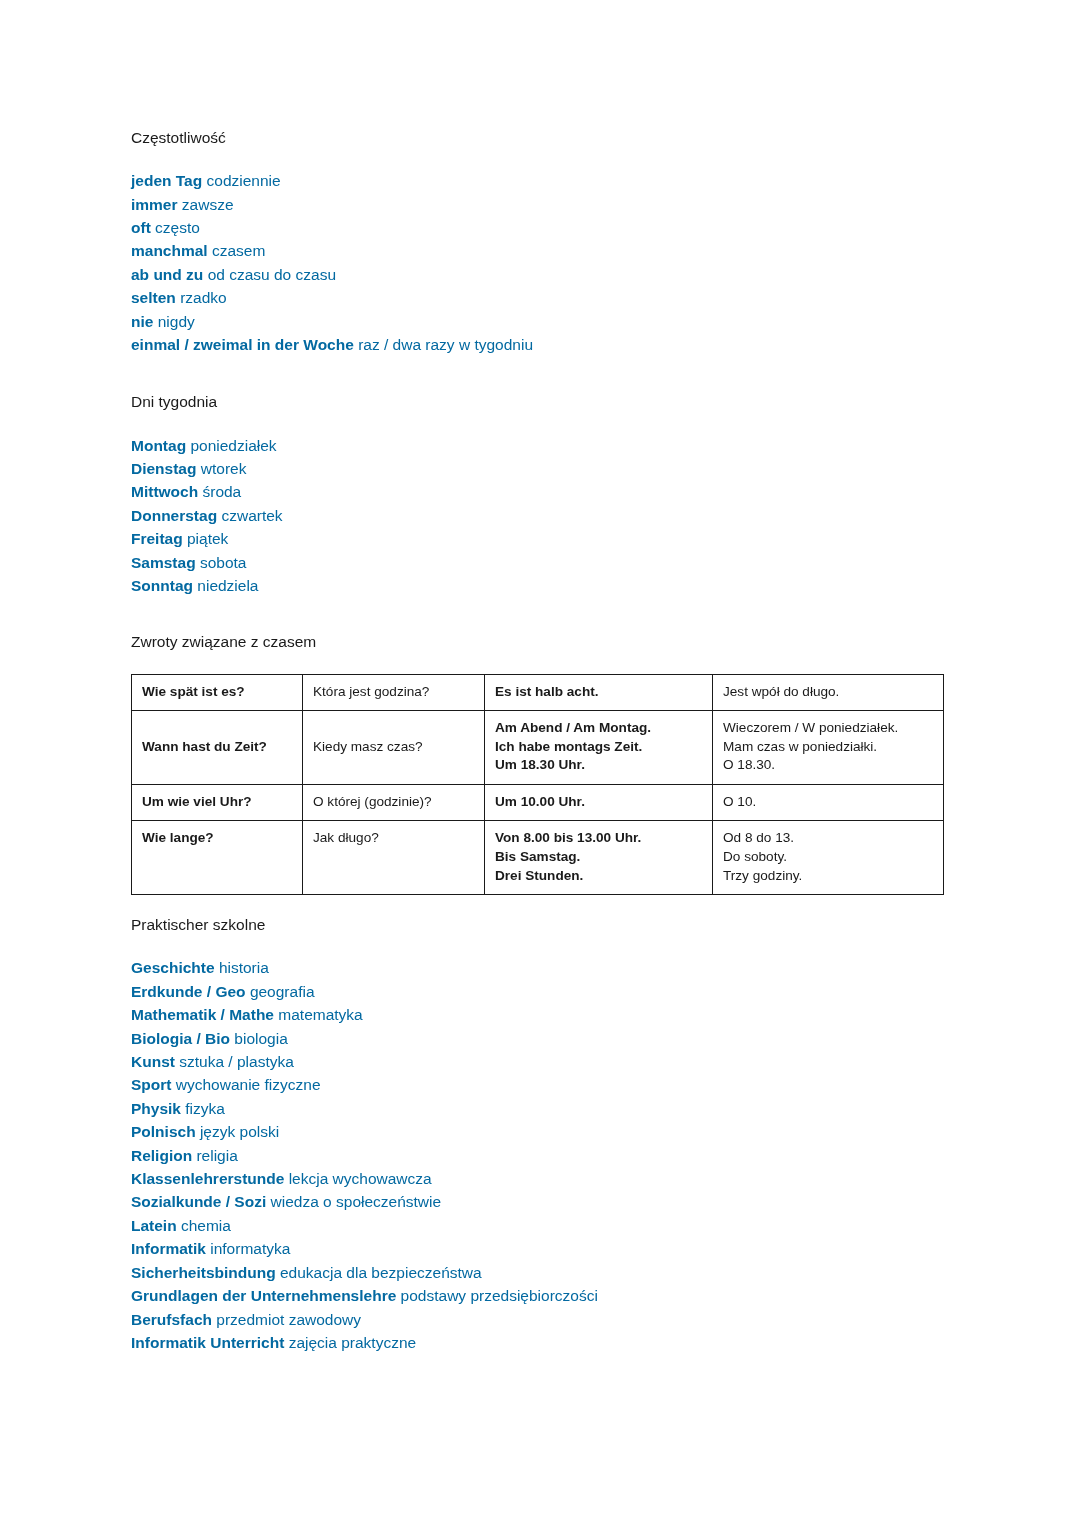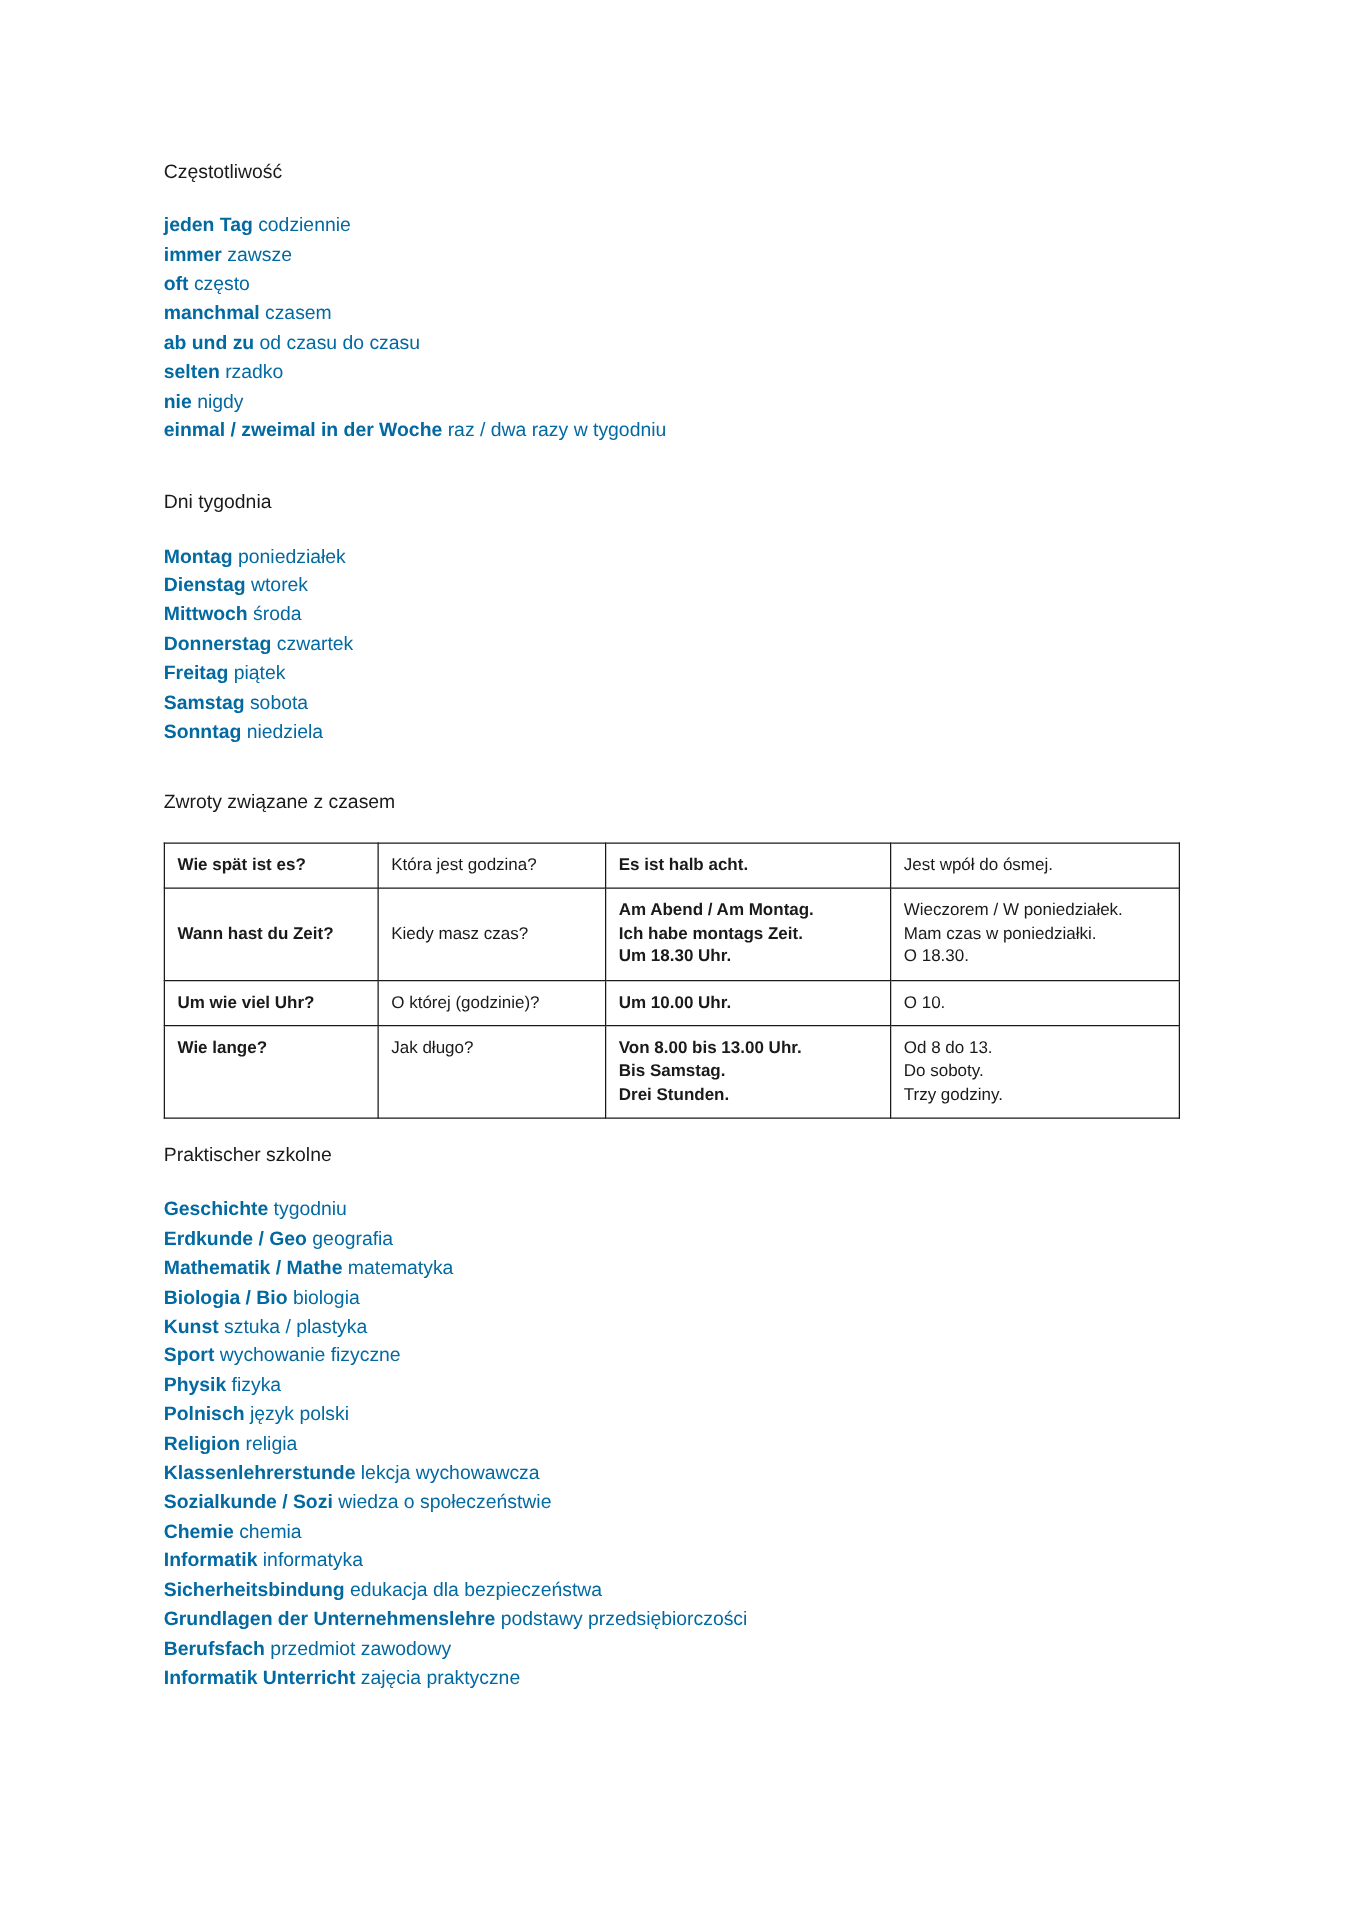--- a/index.html
+++ b/index.html
@@ -134,21 +134,21 @@
           <td class="de">
             <span class="cell-line">Wie spät ist es?</span>
           </td>
           <td class="pl">
             <span class="cell-line">Która jest godzina?</span>
           </td>
           <td class="de">
             <span class="cell-line">Es ist halb acht.</span>
           </td>
           <td class="pl">
-            <span class="cell-line">Jest wpół do ósmej.</span>
+            <span class="cell-line">Jest wpół do długo.</span>
           </td>
         </tr>
 
         <tr class="tall-mid">
           <td class="de vcenter">
             <span class="cell-line">Wann hast du Zeit?</span>
           </td>
           <td class="pl vcenter">
             <span class="cell-line">Kiedy masz czas?</span>
           </td>
@@ -200,32 +200,32 @@
       </tbody>
     </table>
   </div>
 
   <div class="gap-after-table"></div>
 
   <div>
     <div class="section-heading">Praktischer szkolne</div>
     <div class="gap-heading-to-list"></div>
     <ul class="vocab-list">
-      <li><span class="term">Geschichte</span> <span class="gloss">tygodniu</span></li>
+      <li><span class="term">Geschichte</span> <span class="gloss">historia</span></li>
       <li><span class="term">Erdkunde / Geo</span> <span class="gloss">geografia</span></li>
       <li><span class="term">Mathematik / Mathe</span> <span class="gloss">matematyka</span></li>
       <li><span class="term">Biologia / Bio</span> <span class="gloss">biologia</span></li>
       <li><span class="term">Kunst</span> <span class="gloss">sztuka / plastyka</span></li>
       <li><span class="term">Sport</span> <span class="gloss">wychowanie fizyczne</span></li>
       <li><span class="term">Physik</span> <span class="gloss">fizyka</span></li>
       <li><span class="term">Polnisch</span> <span class="gloss">język polski</span></li>
       <li><span class="term">Religion</span> <span class="gloss">religia</span></li>
       <li><span class="term">Klassenlehrerstunde</span> <span class="gloss">lekcja wychowawcza</span></li>
       <li><span class="term">Sozialkunde / Sozi</span> <span class="gloss">wiedza o społeczeństwie</span></li>
-      <li><span class="term">Chemie</span> <span class="gloss">chemia</span></li>
+      <li><span class="term">Latein</span> <span class="gloss">chemia</span></li>
       <li><span class="term">Informatik</span> <span class="gloss">informatyka</span></li>
       <li><span class="term">Sicherheitsbindung</span> <span class="gloss">edukacja dla bezpieczeństwa</span></li>
       <li><span class="term">Grundlagen der Unternehmenslehre</span> <span class="gloss">podstawy przedsiębiorczości</span></li>
       <li><span class="term">Berufsfach</span> <span class="gloss">przedmiot zawodowy</span></li>
       <li><span class="term">Informatik Unterricht</span> <span class="gloss">zajęcia praktyczne</span></li>
     </ul>
   </div>
 
 </div>
 

